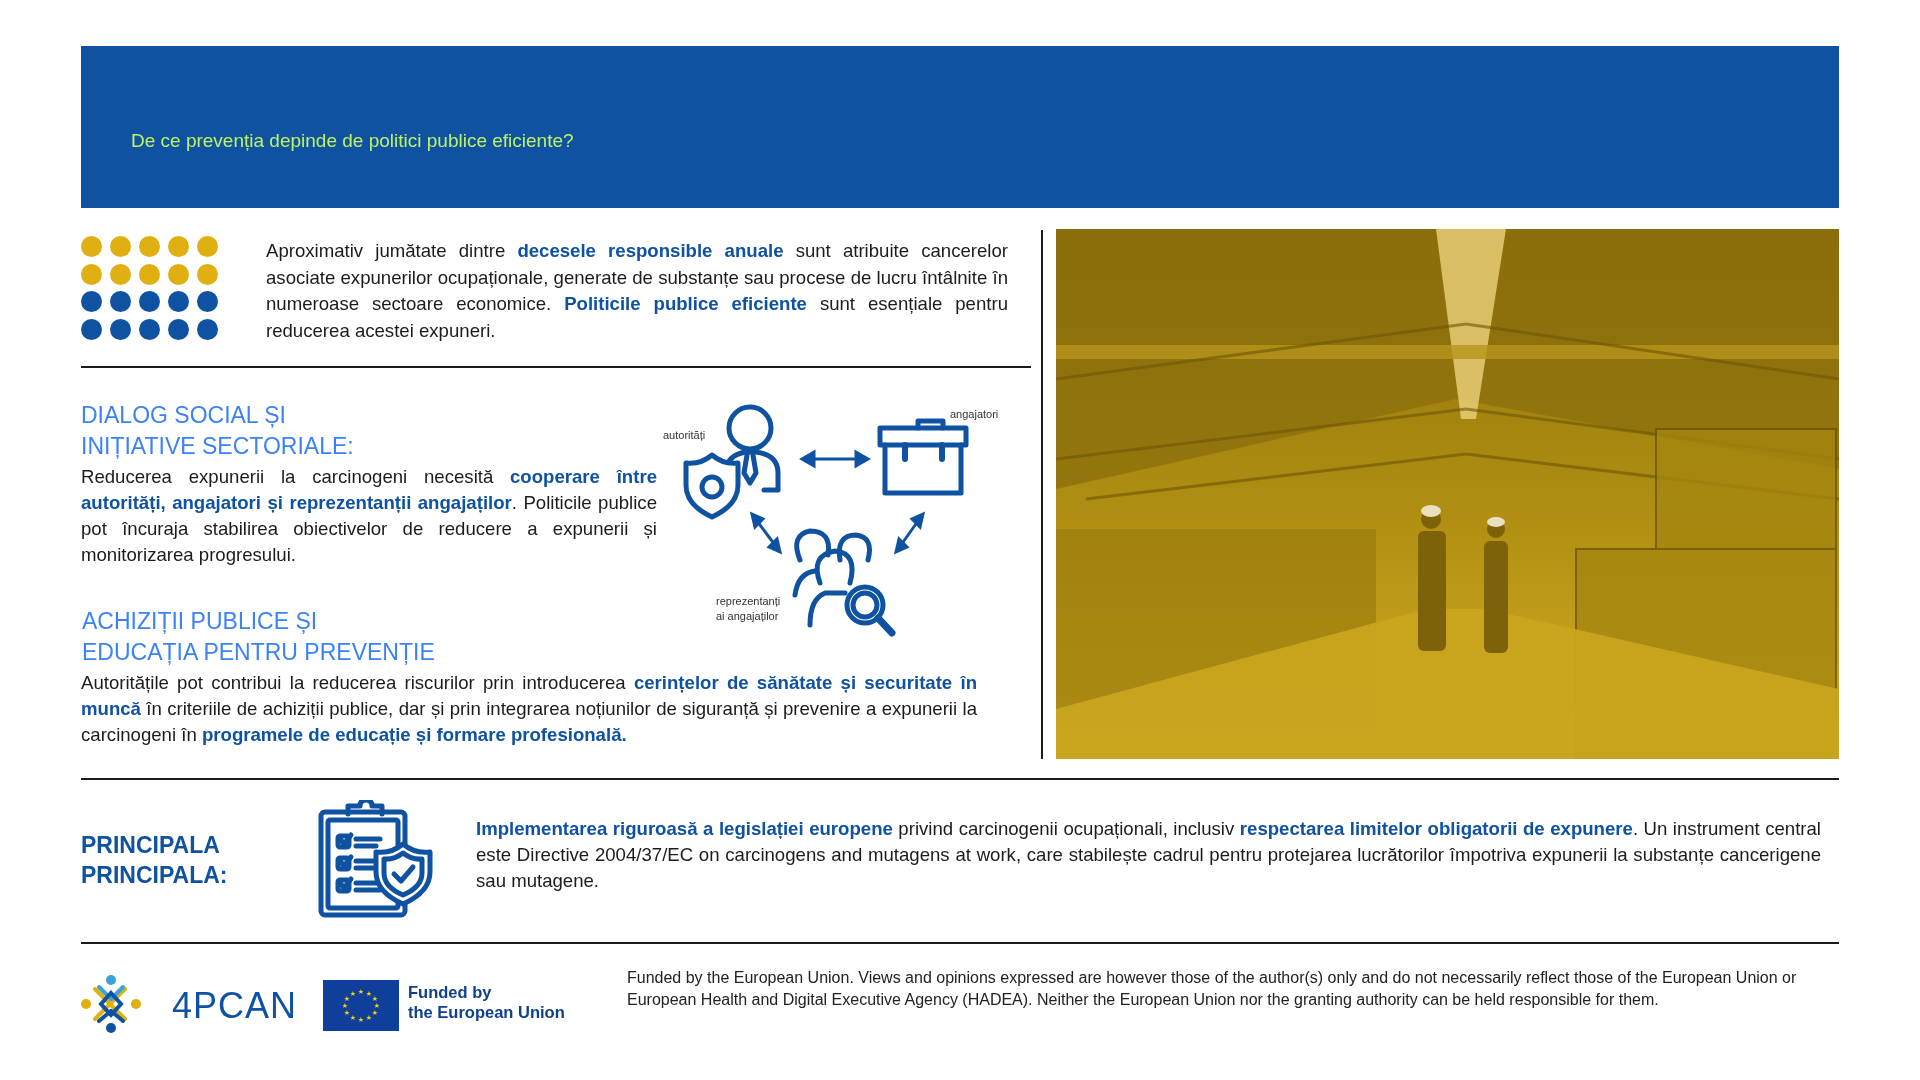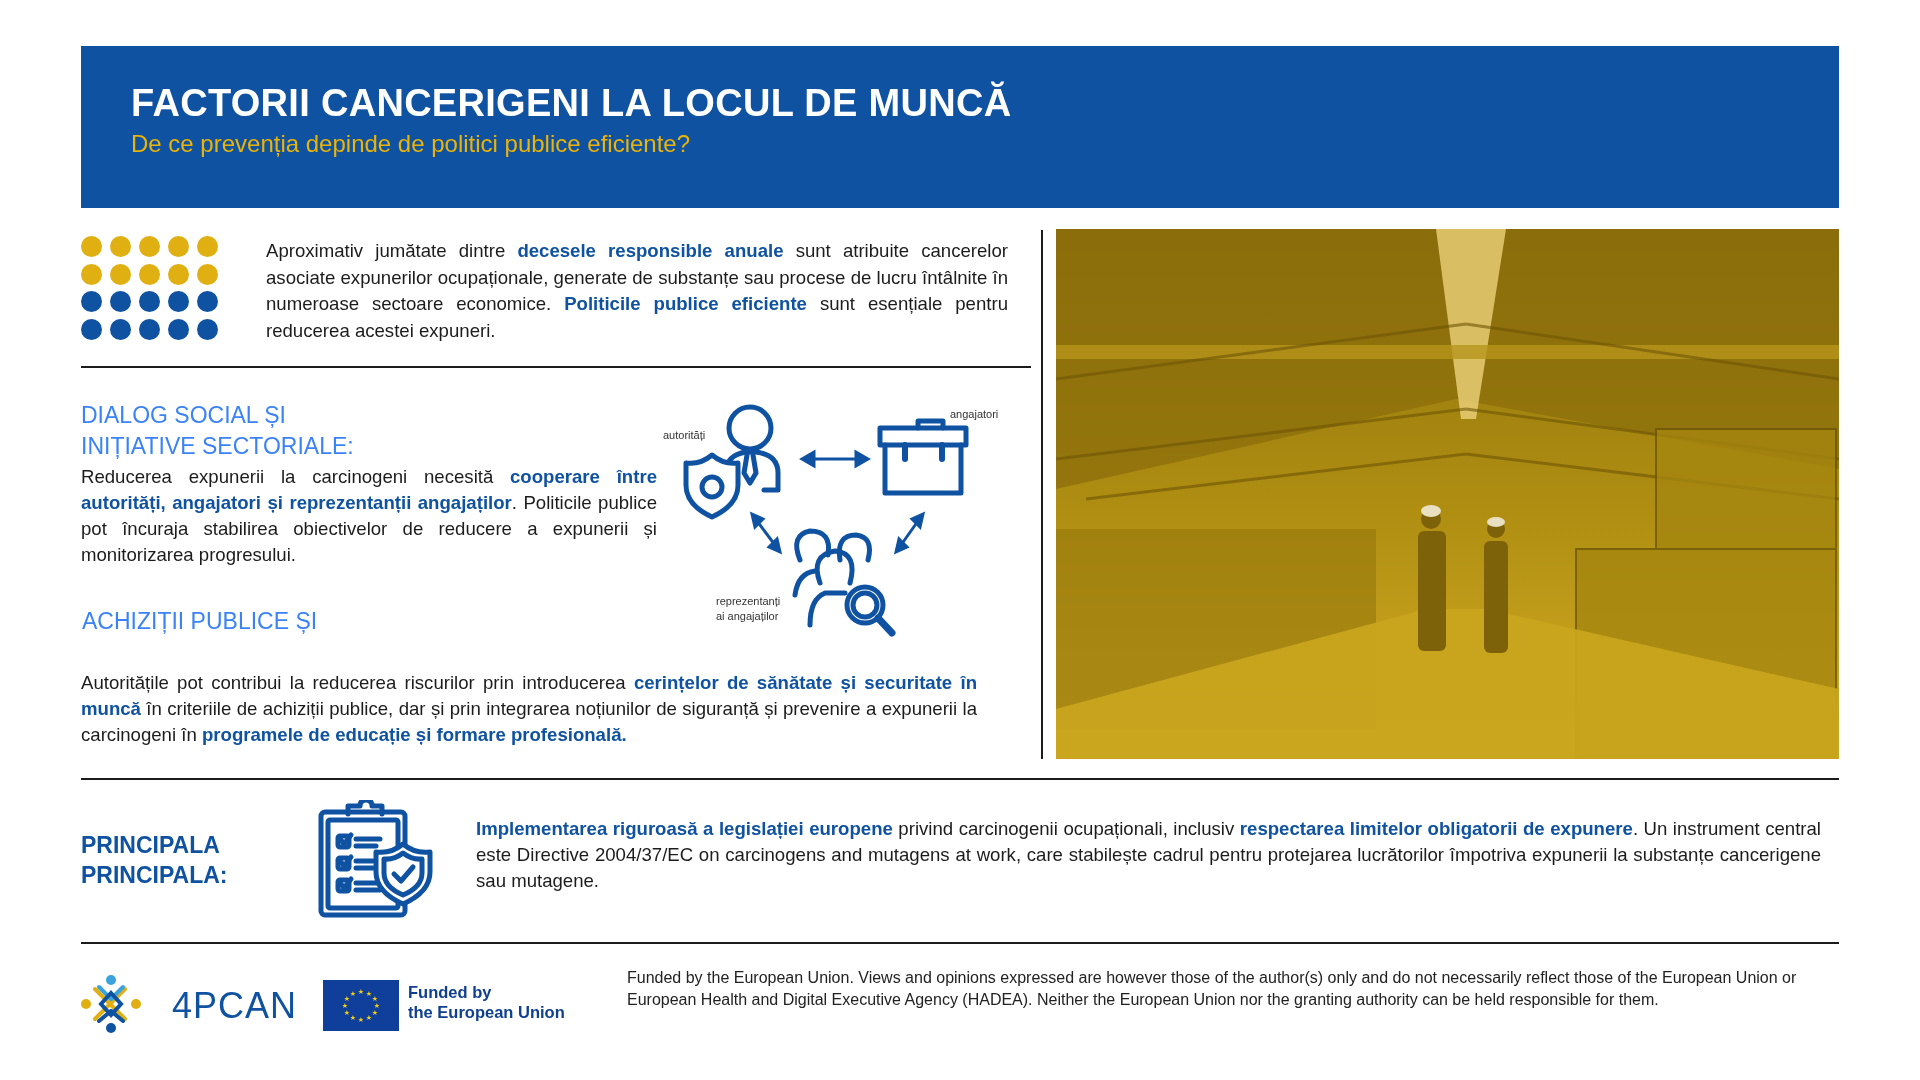--- a/index.html
+++ b/index.html
@@ -4,21 +4,21 @@
 <style>
   * { box-sizing: border-box; margin: 0; padding: 0; }
   html, body { width: 1920px; height: 1080px; background: #ffffff; overflow: hidden; }
   body { position: relative; font-family: "Liberation Sans", "DejaVu Sans", sans-serif; color: #1c1c1c; }
   .abs { position: absolute; }
   b.hl, strong.hl { color: #0f52a1; font-weight: 700; }
 
   
   .banner { left: 81px; top: 46px; width: 1758px; height: 162px; background: #0f52a1; }
   .banner-title { position: absolute; left: 50px; top: 36px; font-size: 38px; font-weight: 700; color: #ffffff; letter-spacing: 0.3px; }
-  .banner-sub { position: absolute; left: 50px; top: 84px; font-size: 24px; color: #eab308; }
+  .banner-sub { position: absolute; left: 50px; top: 84px; font-size: 19px; color: #bef264; }
 
   
   .dots { left: 81px; top: 236px; width: 140px; display: grid; grid-template-columns: repeat(5, 21px); grid-gap: 6.5px 8px; }
   .dot { width: 21px; height: 21px; border-radius: 50%; }
 
   .intro { left: 266px; top: 238px; width: 742px; font-size: 18.6px; line-height: 26.5px; text-align: justify; }
 
   .hr { background: #1c1c1c; height: 1.5px; }
   .vr { background: #1c1c1c; width: 1.5px; }
 
@@ -33,21 +33,20 @@
   .prio-head { left: 81px; top: 830px; font-size: 23px; font-weight: 700; color: #0f52a1; line-height: 30px; }
   .prio-text { left: 476px; top: 816px; width: 1345px; font-size: 18.6px; line-height: 26px; text-align: justify; }
 
   .funded { left: 408px; top: 982px; font-size: 16.5px; font-weight: 700; color: #0f3f8f; line-height: 20px; }
   .disclaimer { left: 627px; top: 967px; width: 1215px; font-size: 16px; line-height: 22px; color: #222; }
 </style>
 </head>
 <body>
 
 <div class="abs banner">
-  <div class="banner-title">FACTORII CANCERIGENI LA LOCUL DE MUNCĂ</div>
   <div class="banner-sub">De ce prevenția depinde de politici publice eficiente?</div>
 </div>
 
 <div class="abs dots" id="dots">
     <span class="dot" style="background: rgb(224, 176, 18);"></span>
     <span class="dot" style="background: rgb(224, 176, 18);"></span>
     <span class="dot" style="background: rgb(224, 176, 18);"></span>
     <span class="dot" style="background: rgb(224, 176, 18);"></span>
     <span class="dot" style="background: rgb(224, 176, 18);"></span>
     <span class="dot" style="background: rgb(224, 176, 18);"></span>
@@ -126,20 +125,21 @@
     </g>
     <text x="3" y="44" class="diag-label" fill="#333" font-size="11">autorități</text>
     <text x="290" y="23" class="diag-label" fill="#333" font-size="11">angajatori</text>
     <text x="56" y="210" class="diag-label" fill="#333" font-size="11">reprezentanți</text>
     <text x="56" y="225" class="diag-label" fill="#333" font-size="11">ai angajaților</text>
   </svg>
 </div>
 
 <div class="abs section-head" style="left:82px; top:598px;">
   <div>ACHIZIȚII PUBLICE ȘI</div>
+  <div>EDUCAȚIA PENTRU PREVENȚIE</div>
 </div>
 <p class="abs para" style="left:81px; top:670px; width:896px;"><span>Autoritățile pot contribui la reducerea riscurilor prin introducerea </span><b class="hl">cerințelor de sănătate și securitate în muncă</b><span> în criteriile de achiziții publice, dar și prin integrarea noțiunilor de siguranță și prevenire a expunerii la carcinogeni în </span><b class="hl">programele de educație și formare profesională.</b></p>
 
 <div class="abs photo">
   <svg width="783" height="530" viewBox="0 0 783 530">
 
     <polygon points="0,0 783,0 783,240 400,170 0,260" fill="#8a6c0b" opacity="0.7"></polygon>
     <polygon points="380,0 450,0 420,190 405,190" fill="#ecd27a" opacity="0.8"></polygon>
     <rect x="0" y="116" width="783" height="14" fill="#b7961b" opacity="0.8"></rect>
     <g stroke="#6e5506" stroke-width="3" opacity="0.6">

